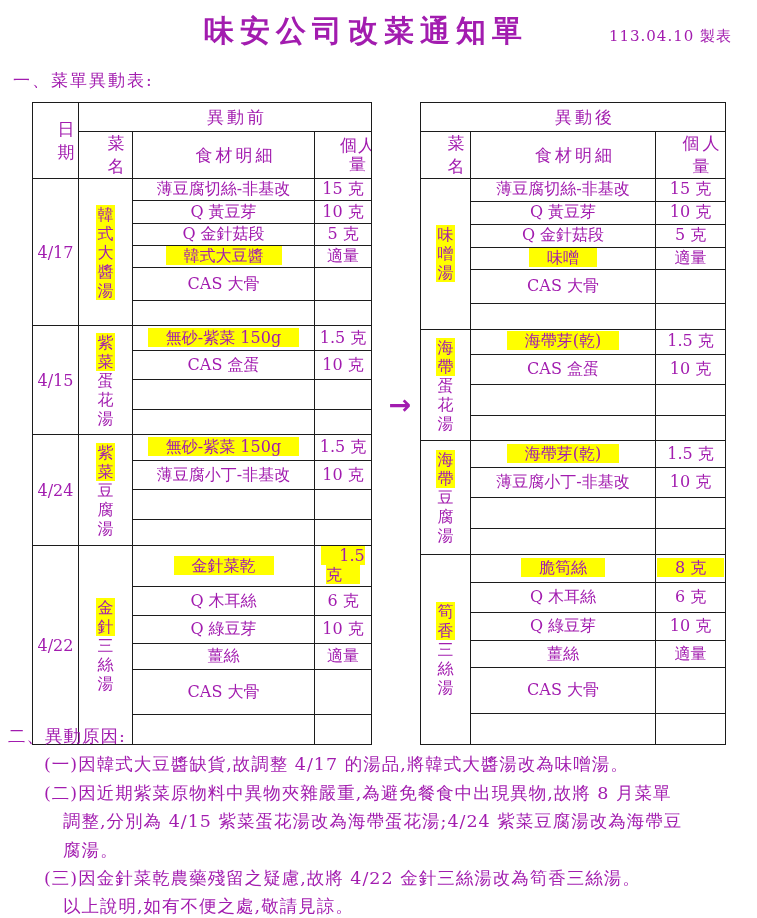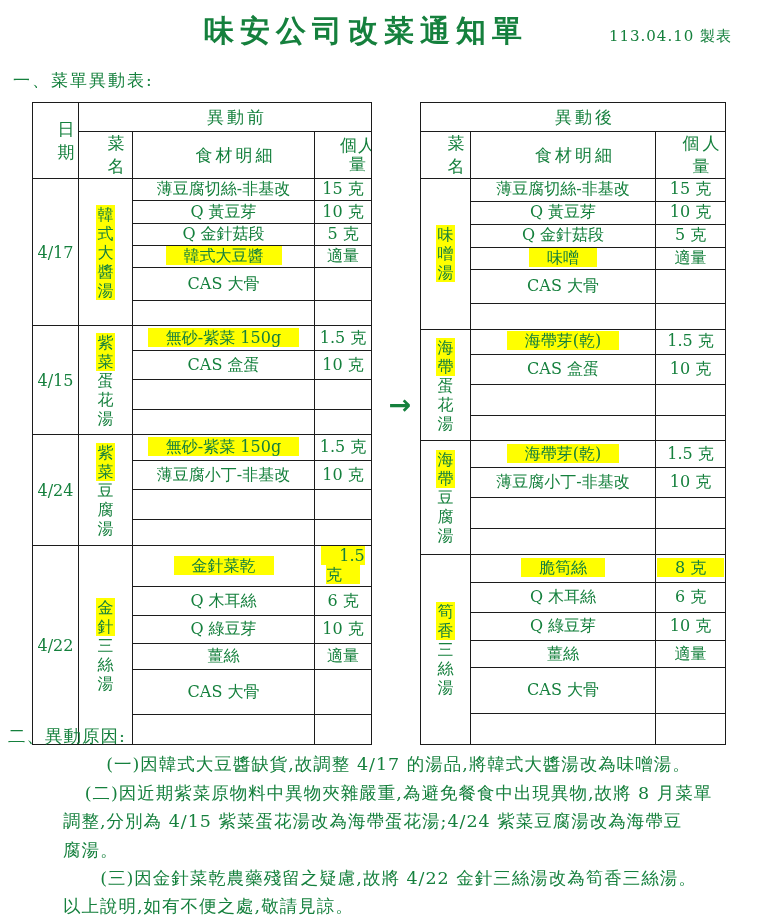--- a/index.html
+++ b/index.html
@@ -1,19 +1,19 @@
 <!DOCTYPE html>
 <html><head>
 <meta charset="utf-8">
 <style>
   html,body { margin:0; padding:0; background:#ffffff; }
   .page {
     position:relative; width:757px; height:918px; background:#ffffff;
     font-family:"DejaVu Serif","Liberation Serif",serif;
-    color:#15803d; overflow:hidden;
+    color:#a21caf; overflow:hidden;
   }
   .doc-title {
     position:absolute; top:11px; left:0; width:732px;
     text-align:center; font-size:30px; font-weight:bold; letter-spacing:6px;
     white-space:nowrap;
   }
   .made-date {
     position:absolute; top:27px; right:25px; font-size:15px; letter-spacing:1px;
   }
   .section1-title {
@@ -41,21 +41,21 @@
   .name-cell .hl, .amt-cell .hl { padding:0 18px; }
   .change-arrow {
     position:absolute; left:380px; top:389px; width:40px; text-align:center;
     font-size:27px; font-weight:bold; font-family:"DejaVu Sans","Liberation Sans",sans-serif;
   }
   .reasons {
     position:absolute; top:722px; left:8px; width:745px;
     font-size:17.5px; line-height:28.4px; letter-spacing:1px;
   }
   .reason-line.indent-0 { margin-left:0; }
-  .reason-line.indent-1 { margin-left:36px;text-align:center; }
+  .reason-line.indent-1 { margin-left:36px; }
   .reason-line.indent-2 { margin-left:55px; }
 </style>
 </head>
 <body>
 
 <div class="page">
 
   <div class="doc-title">味安公司改菜通知單</div>
   <div class="made-date">113.04.10 製表</div>
   <div class="section1-title">一、菜單異動表:</div>

